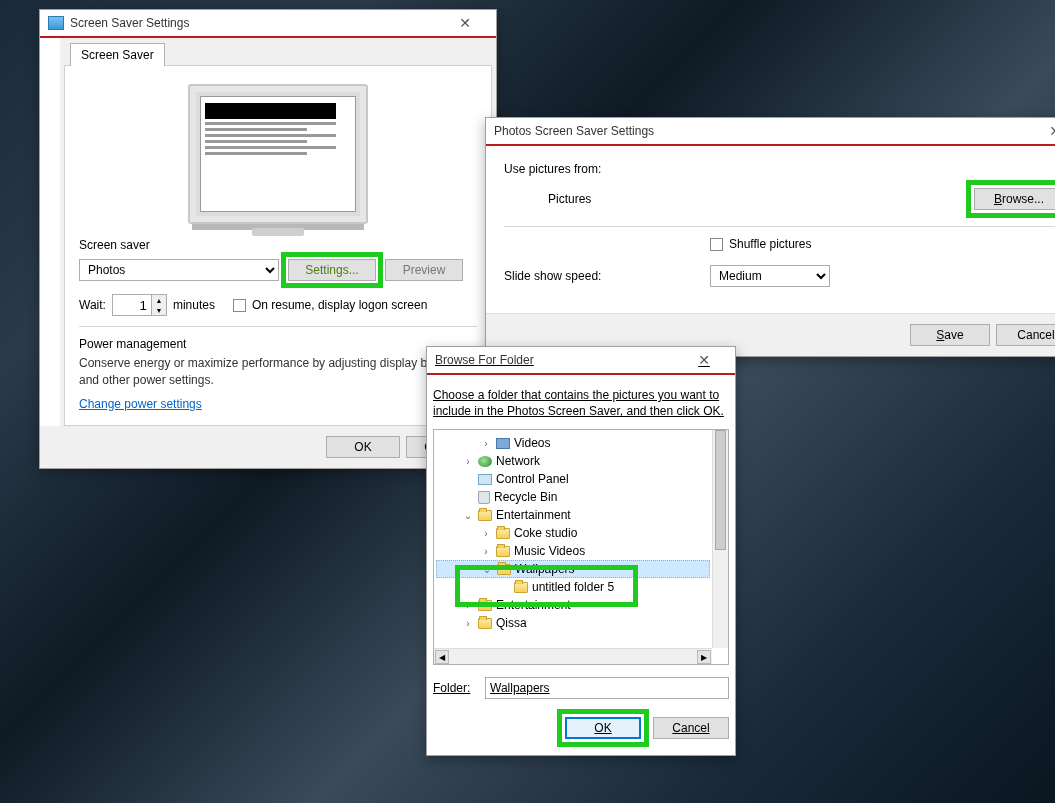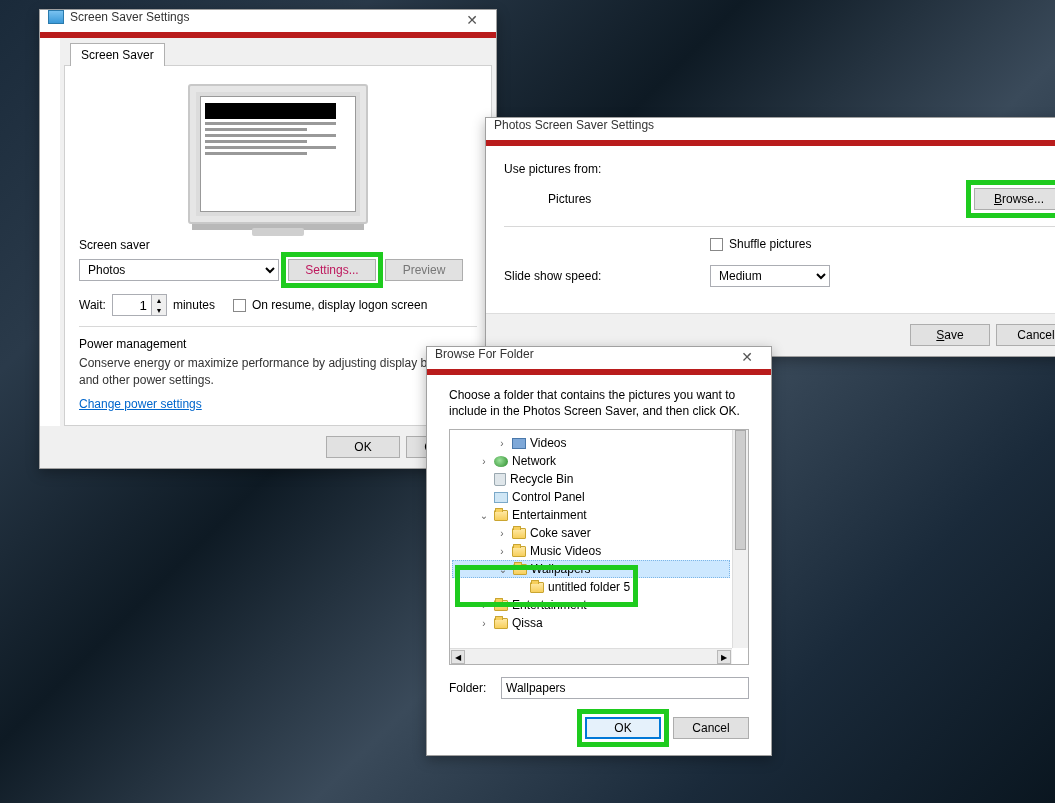--- a/index.html
+++ b/index.html
@@ -17,22 +17,23 @@
   }
   .window {
     position:absolute;
     background:#fff;
     border:1px solid #a0a0a0;
     box-shadow:0 4px 12px rgba(0,0,0,.3);
   }
   .titlebar{
     height:28px;
     display:flex;
-    padding:0 6px 0 8px;
-    border-bottom:6px solid #b91c1c;
+    align-items:center;
+    padding:0 13px 0 8px;
+    border-bottom:2px solid #b91c1c;
     background:#fff;
   }
   .titlebar .title{flex:1;font-size:12px;color:#333;}
   .closebtn{
     width:36px;height:20px;display:flex;align-items:center;justify-content:center;
     font-size:14px;color:#555;
   }
   .body{background:#f0f0f0;padding:8px 10px 10px;margin-left:20px;}
   .tab {
     display:inline-block;
@@ -128,21 +129,21 @@
           </div>
         </div>
       </div>
 
       <div class="group-label">Screen saver</div>
       <div class="row">
         <select class="ctl" style="width:200px;">
           <option>Photos</option>
         </select>
         <span class="hl" style="display:inline-flex;padding:3px;">
-          <button class="btn" style="min-width:88px;color:#be185d;">Settings...</button>
+          <button class="btn" style="min-width:88px;color:#4d7c0f;">Settings...</button>
         </span>
         <button class="btn" style="min-width:78px;color:#777;">Preview</button>
       </div>
 
       <div class="row" style="margin-top:10px;">
         <span>Wait:</span>
         <span class="spin">
           <input value="1" style="">
           <span class="arrows">
               <div>▲</div>
@@ -195,58 +196,58 @@
       <span style="width:200px;">Slide show speed:</span>
       <select class="ctl" style="width:120px;"><option>Medium</option></select>
     </div>
   </div>
   <div class="footer-btns" style="border-top:1px solid #ddd;">
     <button class="btn" style="min-width:80px;"><span style="text-decoration:underline;">S</span>ave</button>
     <button class="btn" style="min-width:80px;">Cancel</button>
   </div>
 </div>
 
-<div class="window" style="left:426px;top:346px;width:346px;">
+<div class="window" style="left:426px;top:346px;width:310px;text-decoration:underline;">
   <div class="titlebar">
     <span class="title">Browse For Folder</span>
     <div class="closebtn">✕</div>
   </div>
-  <div style="background:#fff;padding:12px 22px;">
+  <div style="background:#fff;padding:12px 6px;">
     <div style="line-height:1.35;margin-bottom:10px;">Choose a folder that contains the pictures you want to include in the Photos Screen Saver, and then click OK.</div>
     <div class="tree">
       <div class="tree-inner" id="tree-inner">
           <div class="tree-item" style="padding-left: 44px;">
             <span class="exp">›</span>
             <span style="width:14px;height:11px;background:#7ea8d8;border:1px solid #4a78aa;display:inline-block;"></span>
             <span>Videos</span>
           </div>
           <div class="tree-item" style="padding-left: 26px;">
             <span class="exp">›</span>
             <span style="width:14px;height:11px;background:radial-gradient(circle at 40% 40%,#9be29b,#2a8a2a);border-radius:50%;display:inline-block;"></span>
             <span>Network</span>
           </div>
           <div class="tree-item" style="padding-left: 26px;">
             <span class="exp"></span>
+            <span style="width:14px;height:11px;background:#cfe6f5;border:1px solid #7aa8c8;display:inline-block;"></span>
+            <span>Control Panel</span>
+          </div>
+          <div class="tree-item" style="padding-left: 26px;">
+            <span class="exp"></span>
             <span style="width:12px;height:13px;background:#dfe6ea;border:1px solid #9aa8b0;display:inline-block;border-radius:0 0 2px 2px;"></span>
             <span>Recycle Bin</span>
           </div>
           <div class="tree-item" style="padding-left: 26px;">
-            <span class="exp"></span>
-            <span style="width:14px;height:11px;background:#cfe6f5;border:1px solid #7aa8c8;display:inline-block;"></span>
-            <span>Control Panel</span>
-          </div>
-          <div class="tree-item" style="padding-left: 26px;">
             <span class="exp">⌄</span>
             <span class="folder-icon"></span>
             <span>Entertainment</span>
           </div>
           <div class="tree-item" style="padding-left: 44px;">
             <span class="exp">›</span>
             <span class="folder-icon"></span>
-            <span>Coke saver</span>
+            <span>Coke studio</span>
           </div>
           <div class="tree-item" style="padding-left: 44px;">
             <span class="exp">›</span>
             <span class="folder-icon"></span>
             <span>Music Videos</span>
           </div>
           <div class="tree-item sel" style="padding-left: 44px;">
             <span class="exp">⌄</span>
             <span class="folder-icon"></span>
             <span>Wallpapers</span>

